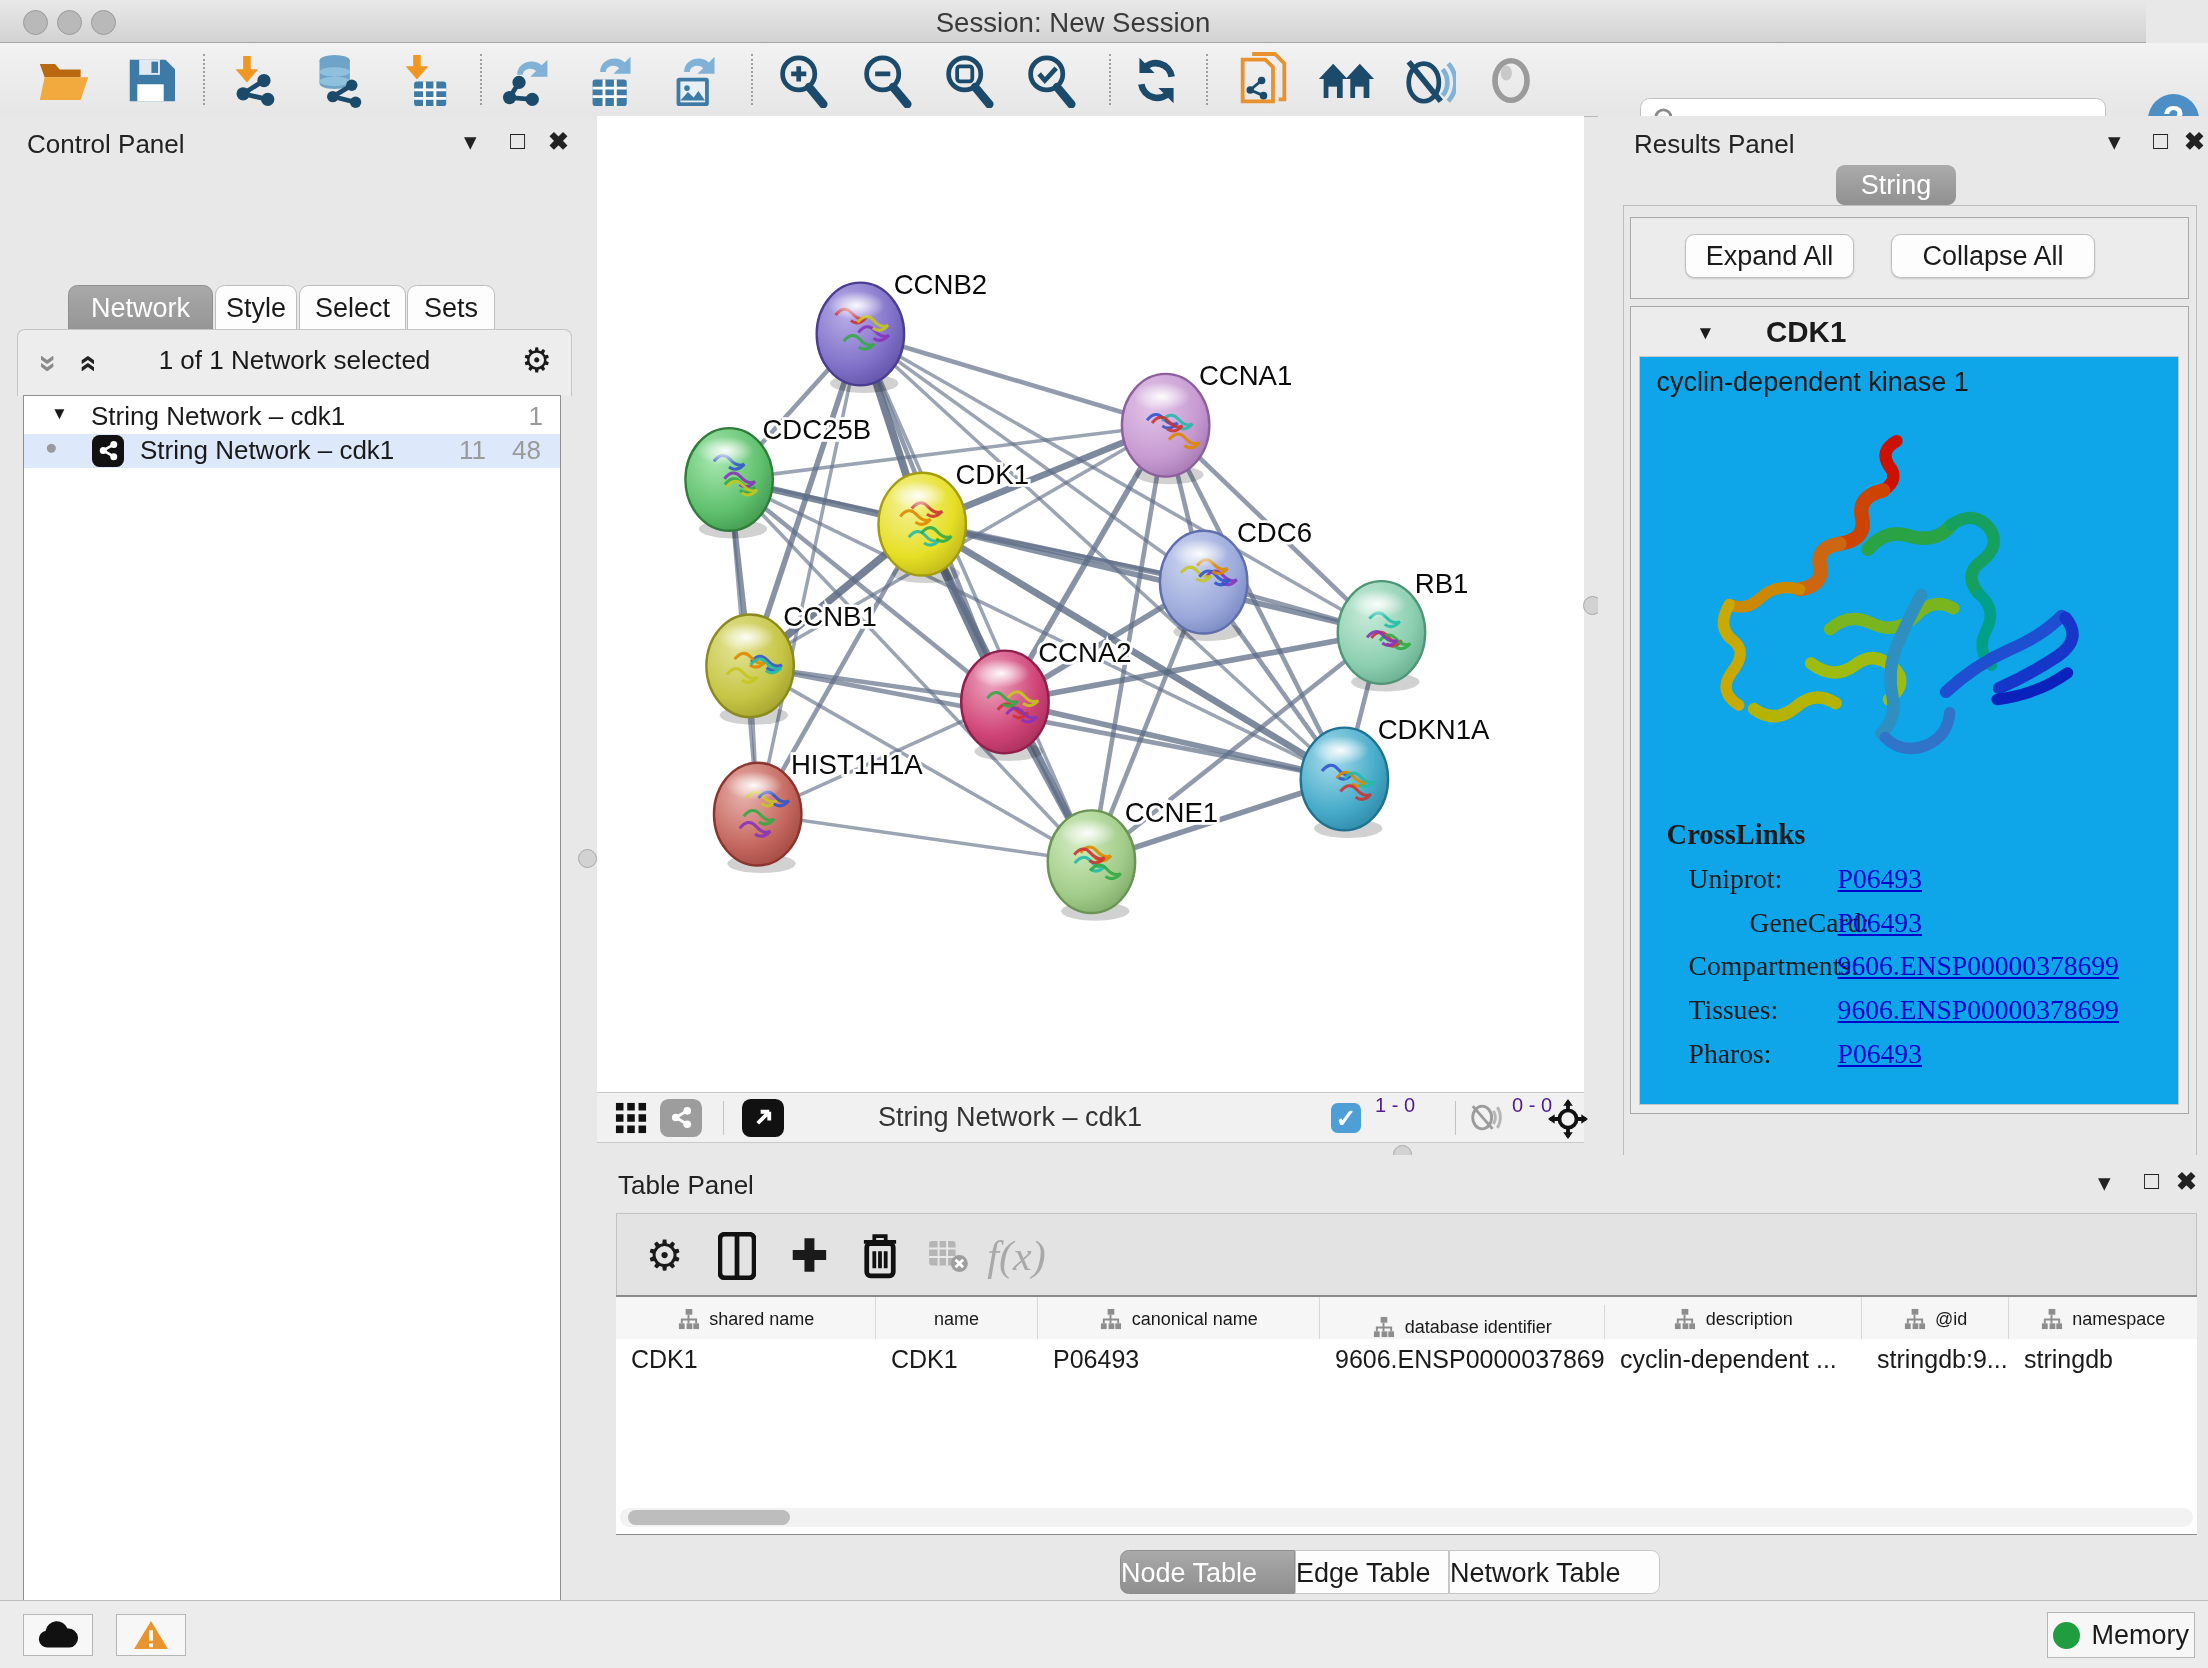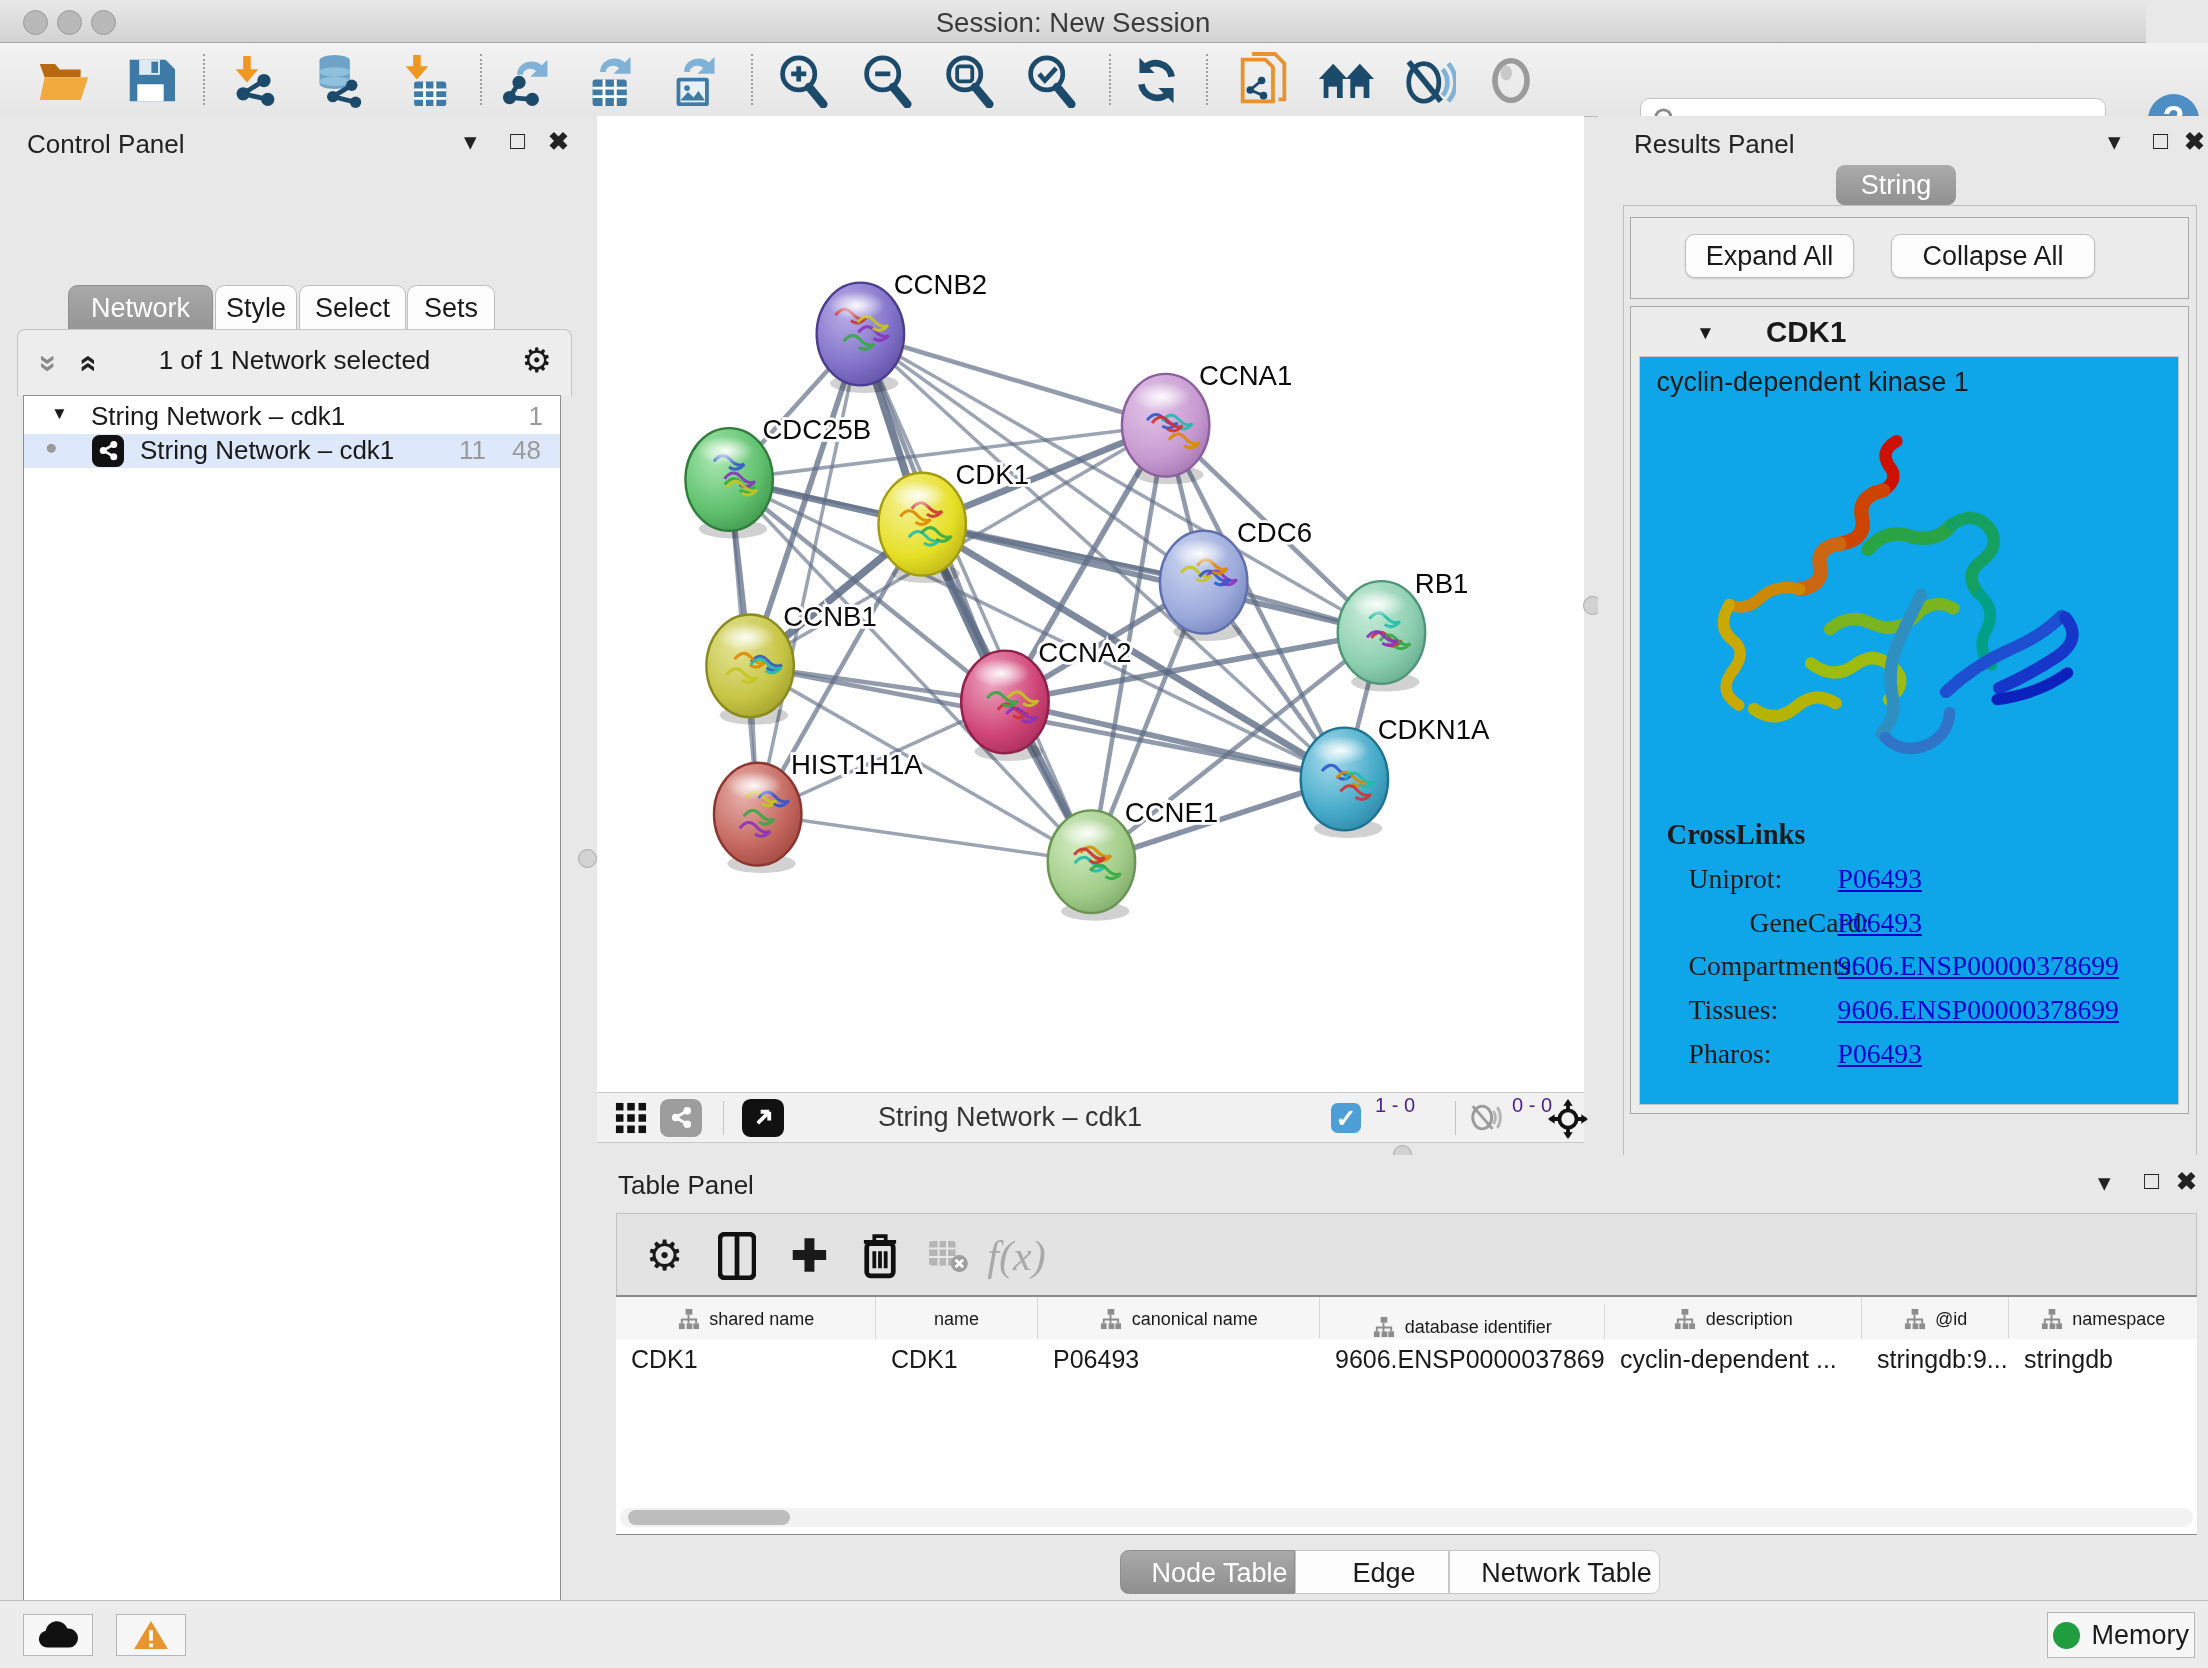--- a/index.html
+++ b/index.html
@@ -51,21 +51,21 @@
   
   .tp-toolbar{position:absolute;left:616px;top:1213px;width:1581px;height:83px;background:#e3e3e3;border:1px solid #c2c2c2;box-sizing:border-box;}
   .tpicon{position:absolute;top:13.3px;width:57px;height:57px;display:flex;align-items:center;justify-content:center;}
   .thead{position:absolute;left:616px;top:1295px;width:1581px;height:44px;background:#f6f6f6;border-top:2.9px solid #8a8a8a;display:flex;box-sizing:border-box;}
   .th{height:44px;display:flex;align-items:center;justify-content:center;gap:9.5px;font-size:18px;border-right:1px solid #d7d7d7;box-sizing:border-box;overflow:hidden;white-space:nowrap;}
   .tbody{position:absolute;left:616px;top:1339px;width:1581px;height:195px;background:#fff;border-bottom:1.9px solid #8a8a8a;}
   .trow{display:flex;height:40px;align-items:center;}
   .td{font-size:25px;padding-left:15px;box-sizing:border-box;overflow:hidden;white-space:nowrap;}
   .hscroll{position:absolute;left:620px;top:1508px;width:1573px;height:19px;background:#f2f2f2;border-radius:9.5px;}
   .hthumb{position:absolute;left:7.6px;top:1.9px;width:162px;height:15px;background:#bdbdbd;border-radius:7.6px;}
-  .btab{position:absolute;top:1550px;height:44px;border:1px solid #c6c6c6;background:#fdfdfd;font-size:27px;text-align:center;line-height:44px;box-sizing:border-box;padding-left:24px;}
+  .btab{position:absolute;top:1550px;height:44px;border:1px solid #c6c6c6;background:#fdfdfd;font-size:27px;line-height:44px;box-sizing:border-box;}
   .btab.sel{background:linear-gradient(#a9a9a9,#8f8f8f);color:#fff;border-radius:8.6px 0 0 8.6px;border-color:#8f8f8f;}
   
   .statusbar{position:absolute;left:0;top:1600px;width:2208px;height:68px;background:#ececec;border-top:1.9px solid #bcbcbc;}
   .sbtn{position:absolute;top:13.3px;width:70px;height:42px;background:#f7f7f7;border:1.9px solid #b5b5b5;display:flex;align-items:center;justify-content:center;box-sizing:border-box;}
   .membtn{position:absolute;left:2047px;top:11.4px;width:148px;height:46px;background:#f7f7f7;border:1.9px solid #b5b5b5;display:flex;align-items:center;justify-content:center;gap:11.4px;font-size:27px;box-sizing:border-box;}
   .memdot{width:27px;height:27px;border-radius:50%;background:#1f9d3f;}
   svg{display:block;}
 </style>
 </head>
 <body>

